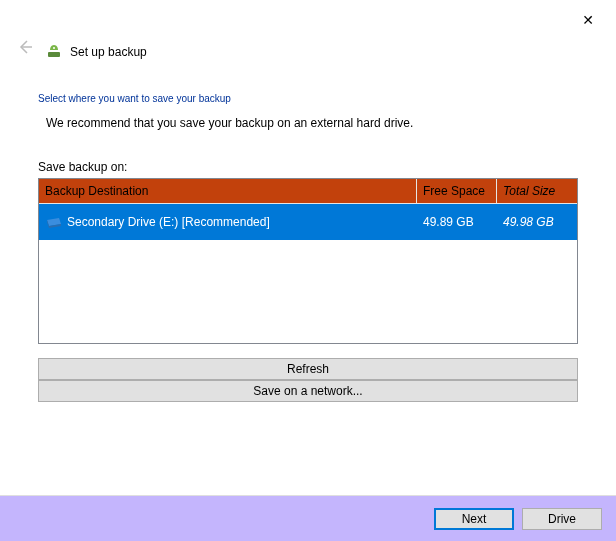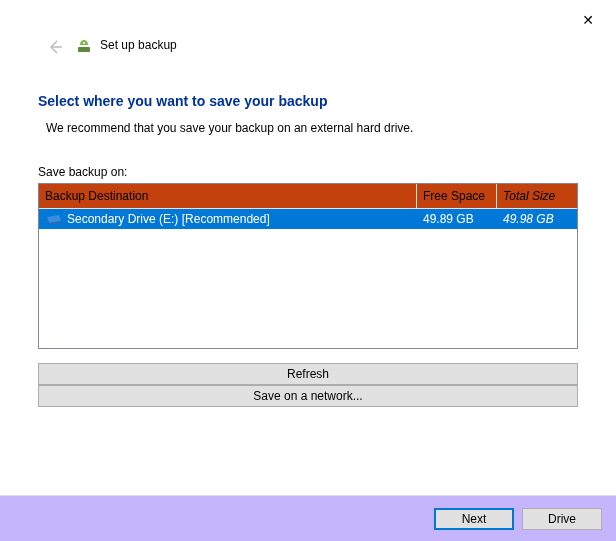--- a/index.html
+++ b/index.html
@@ -19,24 +19,23 @@
       top: 8px;
       right: 14px;
       font-size: 14px;
       font-weight: 300;
       cursor: pointer;
       color: #000;
       padding: 4px 8px;
     }
     .titlebar {
       display: flex;
-      align-items: flex-start;
+      align-items: flex-end;
       padding: 38px 0 0 12px;
       gap: 8px;
-      margin-left: 30px;
     }
     .back-arrow {
       color: #aaa;
       font-size: 18px;
       padding: 0 4px;
       line-height: 1;
     }
     .backup-icon {
       width: 16px;
       height: 16px;
@@ -46,22 +45,22 @@
     }
     .titlebar-text {
       font-size: 12px;
       color: #000;
     }
     .content {
       padding: 24px 38px 0 38px;
     }
     .heading {
       color: #003399;
-      font-size: 14px;
-      font-weight: 700;
+      font-size: 10px;
+      font-weight: 400;
       margin: 10px 0 12px 0;
     }
     .subtext {
       font-size: 12px;
       margin: 0 0 30px 8px;
     }
     .list-label {
       font-size: 12px;
       margin-bottom: 4px;
     }
@@ -84,21 +83,21 @@
     }
     .col-dest { flex: 1; }
     .col-free { width: 80px; }
     .col-total { width: 80px; border-right: none; font-style: italic; }
     .list-row {
       display: flex;
       align-items: center;
       background: #0078d7;
       color: #fff;
       font-size: 12px;
-      height: 20px;
+      height: 36px;
     }
     .list-row .col { border: none; padding: 0 6px; display: flex; align-items: center; gap: 6px; }
     .drive-icon {
       width: 16px;
       height: 12px;
       display: inline-block;
     }
     .button-row {
       display: flex;
       justify-content: space-between;

